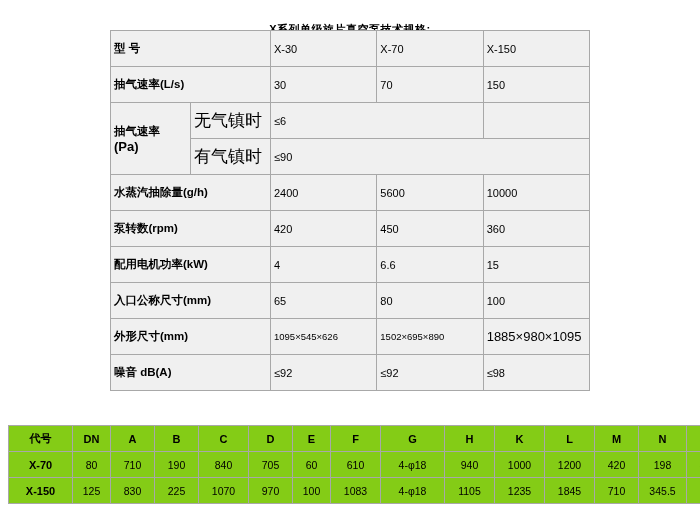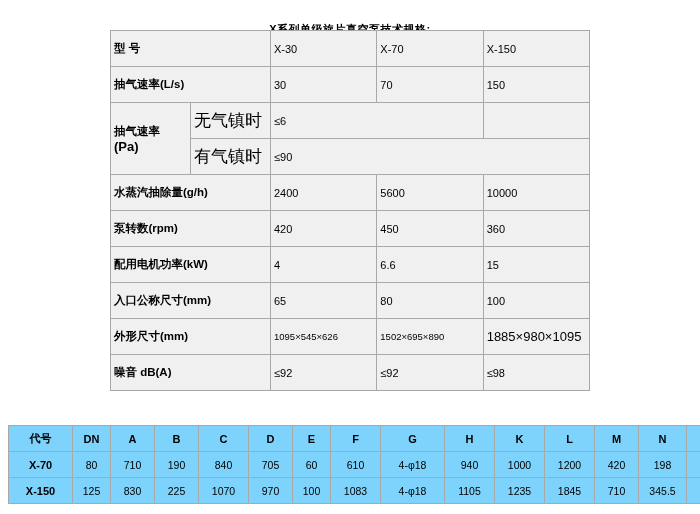--- a/index.html
+++ b/index.html
@@ -61,21 +61,21 @@
     top: 425px;
     width: 684px;
   }
   table.dims {
     border-collapse: collapse;
     width: 684px;
     table-layout: fixed;
   }
   table.dims th, table.dims td {
     border: 1px solid #a8a8a8;
-    background: #7dd3fc;
+    background: #84cc16;
     text-align: center;
     vertical-align: middle;
     font-size: 10.5px;
     height: 26px;
     padding: 1px 1px;
     box-sizing: border-box;
     font-weight: normal;
   }
   table.dims th {
     font-weight: bold;

